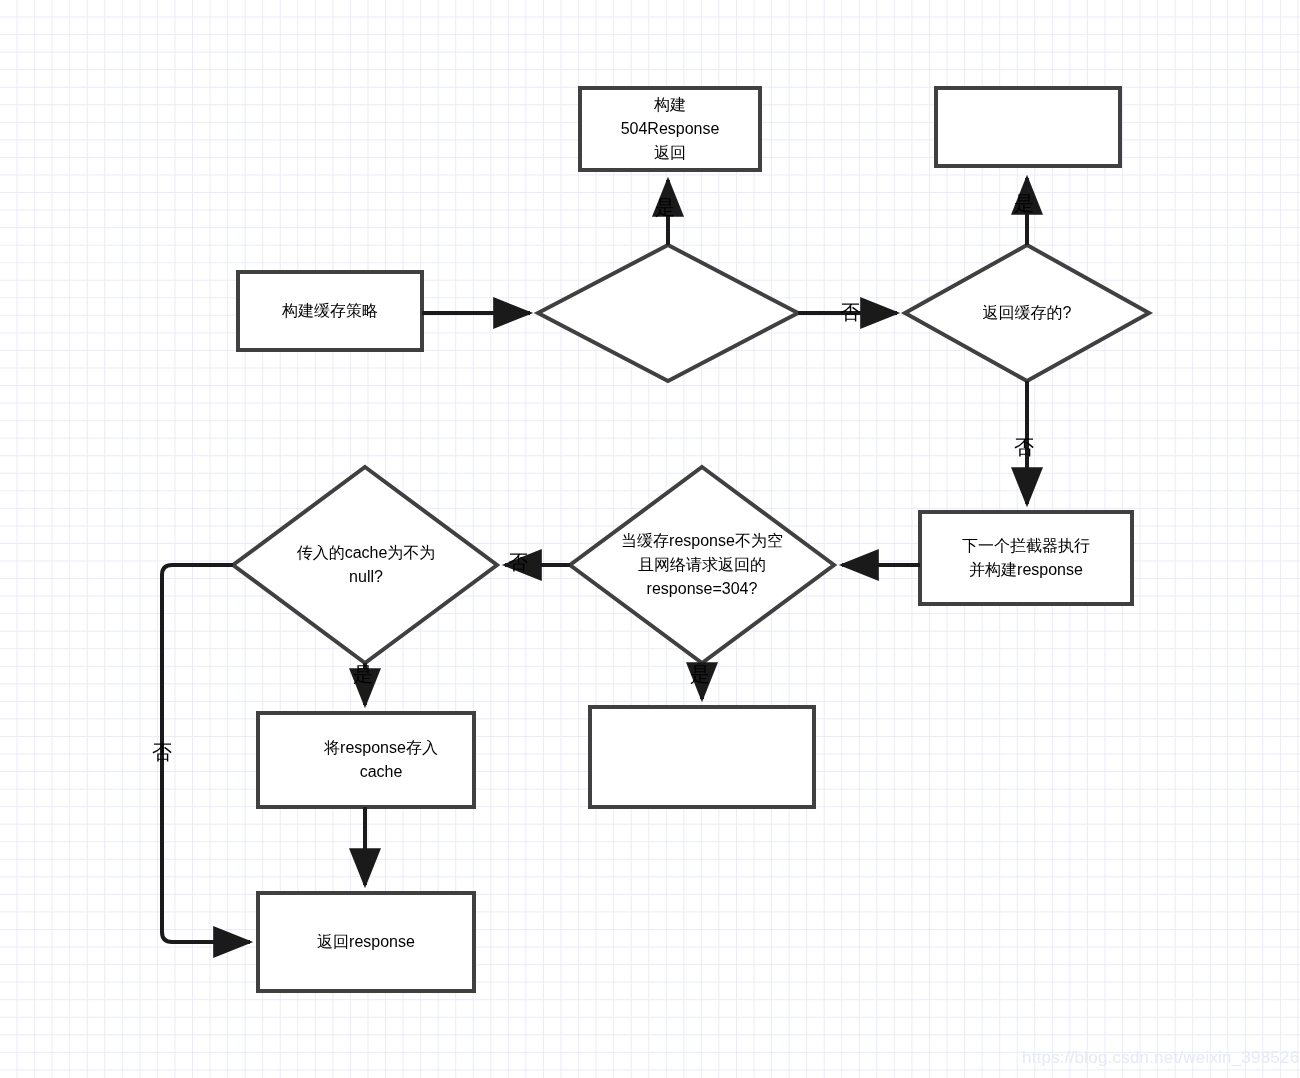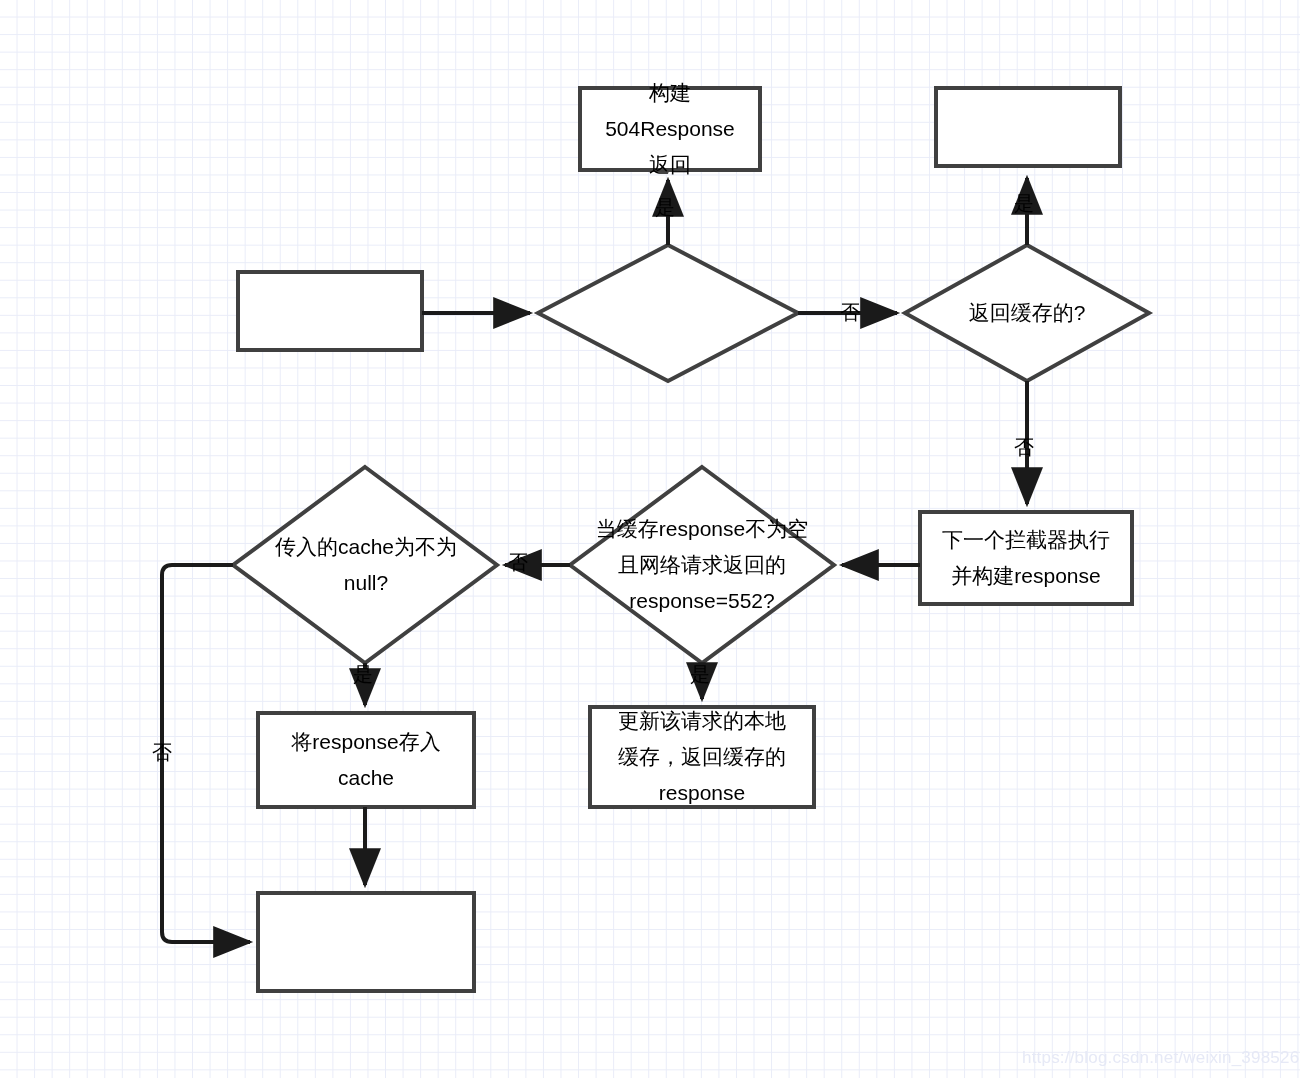--- a/index.html
+++ b/index.html
@@ -28,22 +28,22 @@
     height: 1078px;
   }
   .node-label {
     position: absolute;
     display: flex;
     align-items: center;
     justify-content: center;
     text-align: center;
     color: #000000;
     font-family: "Liberation Sans", "DejaVu Sans", sans-serif;
-    font-size: 21px;
-    line-height: 36px;
+    font-size: 16px;
+    line-height: 24px;
     white-space: pre-line;
     pointer-events: none;
   }
   .edge-label {
     position: absolute;
     color: #000000;
     font-family: "Liberation Sans", "DejaVu Sans", sans-serif;
     font-size: 20px;
     line-height: 22px;
     white-space: nowrap;
@@ -120,41 +120,40 @@
 
       <path d="M365,807 L365,885" marker-end="url(#arrow)"></path>
     </g>
   </svg>
 
   <div class="node-label" style="left:580px; top:88px; width:180px; height:82px;">构建
 504Response
 返回</div>
 
 
+  <div class="node-label" style="left:238px; top:272px; width:184px; height:78px;">构建缓存策略</div>
 
 
   <div class="node-label" style="left:917px; top:285px; width:220px; height:56px;">返回缓存的?</div>
 
   <div class="node-label" style="left:920px; top:512px; width:212px; height:92px;">下一个拦截器执行
 并构建response</div>
 
   <div class="node-label" style="left:567px; top:523px; width:270px; height:84px;">当缓存response不为空
 且网络请求返回的
-response=552?</div>
+response=304?</div>
 
   <div class="node-label" style="left:235px; top:537px; width:262px; height:56px;">传入的cache为不为
 null?</div>
 
-  <div class="node-label" style="left:590px; top:707px; width:224px; height:100px;">更新该请求的本地
-缓存，返回缓存的
-response</div>
 
-  <div class="node-label" style="left:258px; top:713px; width:216px; height:94px;">将response存入
+  <div class="node-label" style="left:273px; top:713px; width:216px; height:94px;">将response存入
 cache</div>
 
+  <div class="node-label" style="left:258px; top:893px; width:216px; height:98px;">返回response</div>
 
   <div class="edge-label" style="left:655px; top:196px;">是</div>
 
   <div class="edge-label" style="left:840px; top:301px;">否</div>
 
   <div class="edge-label" style="left:1014px; top:192px;">是</div>
 
   <div class="edge-label" style="left:1014px; top:436px;">否</div>
 
   <div class="edge-label" style="left:508px; top:551px;">否</div>

